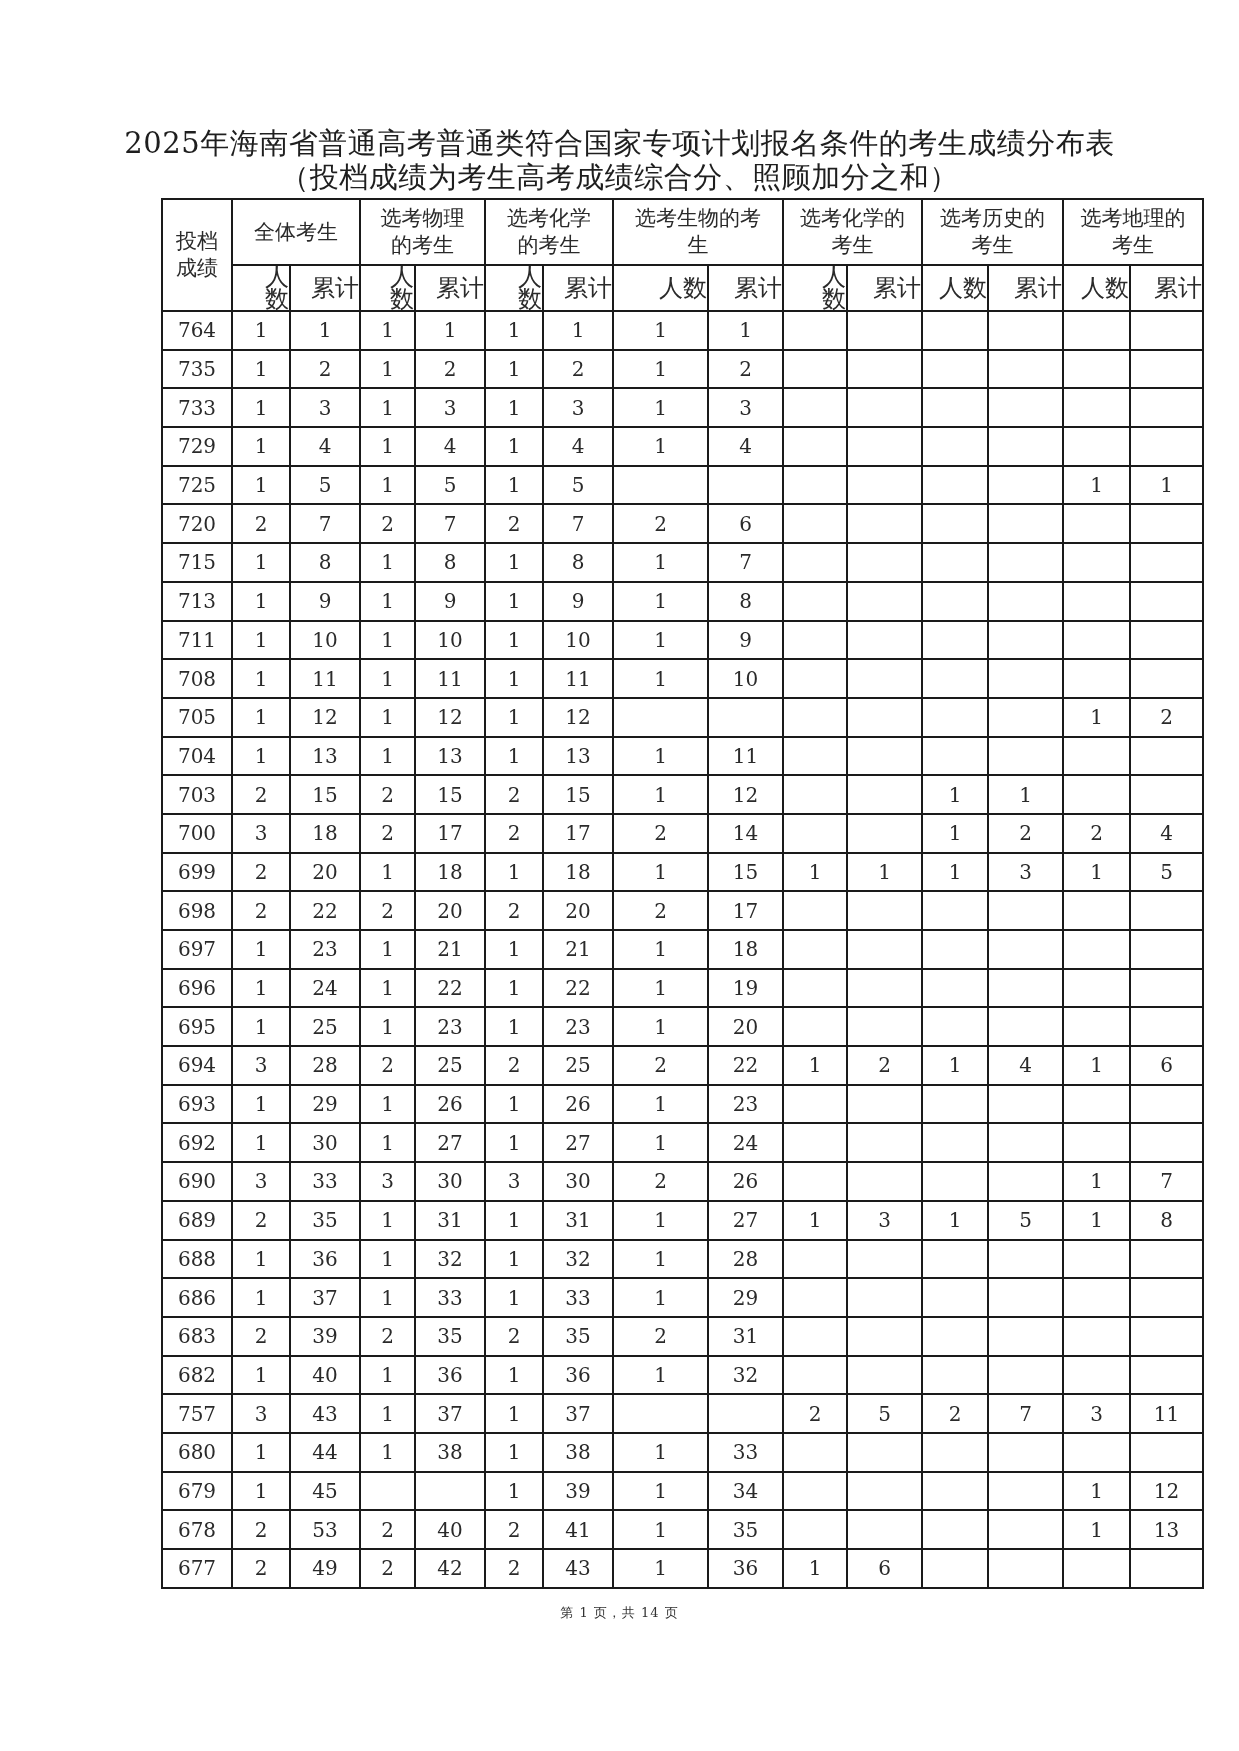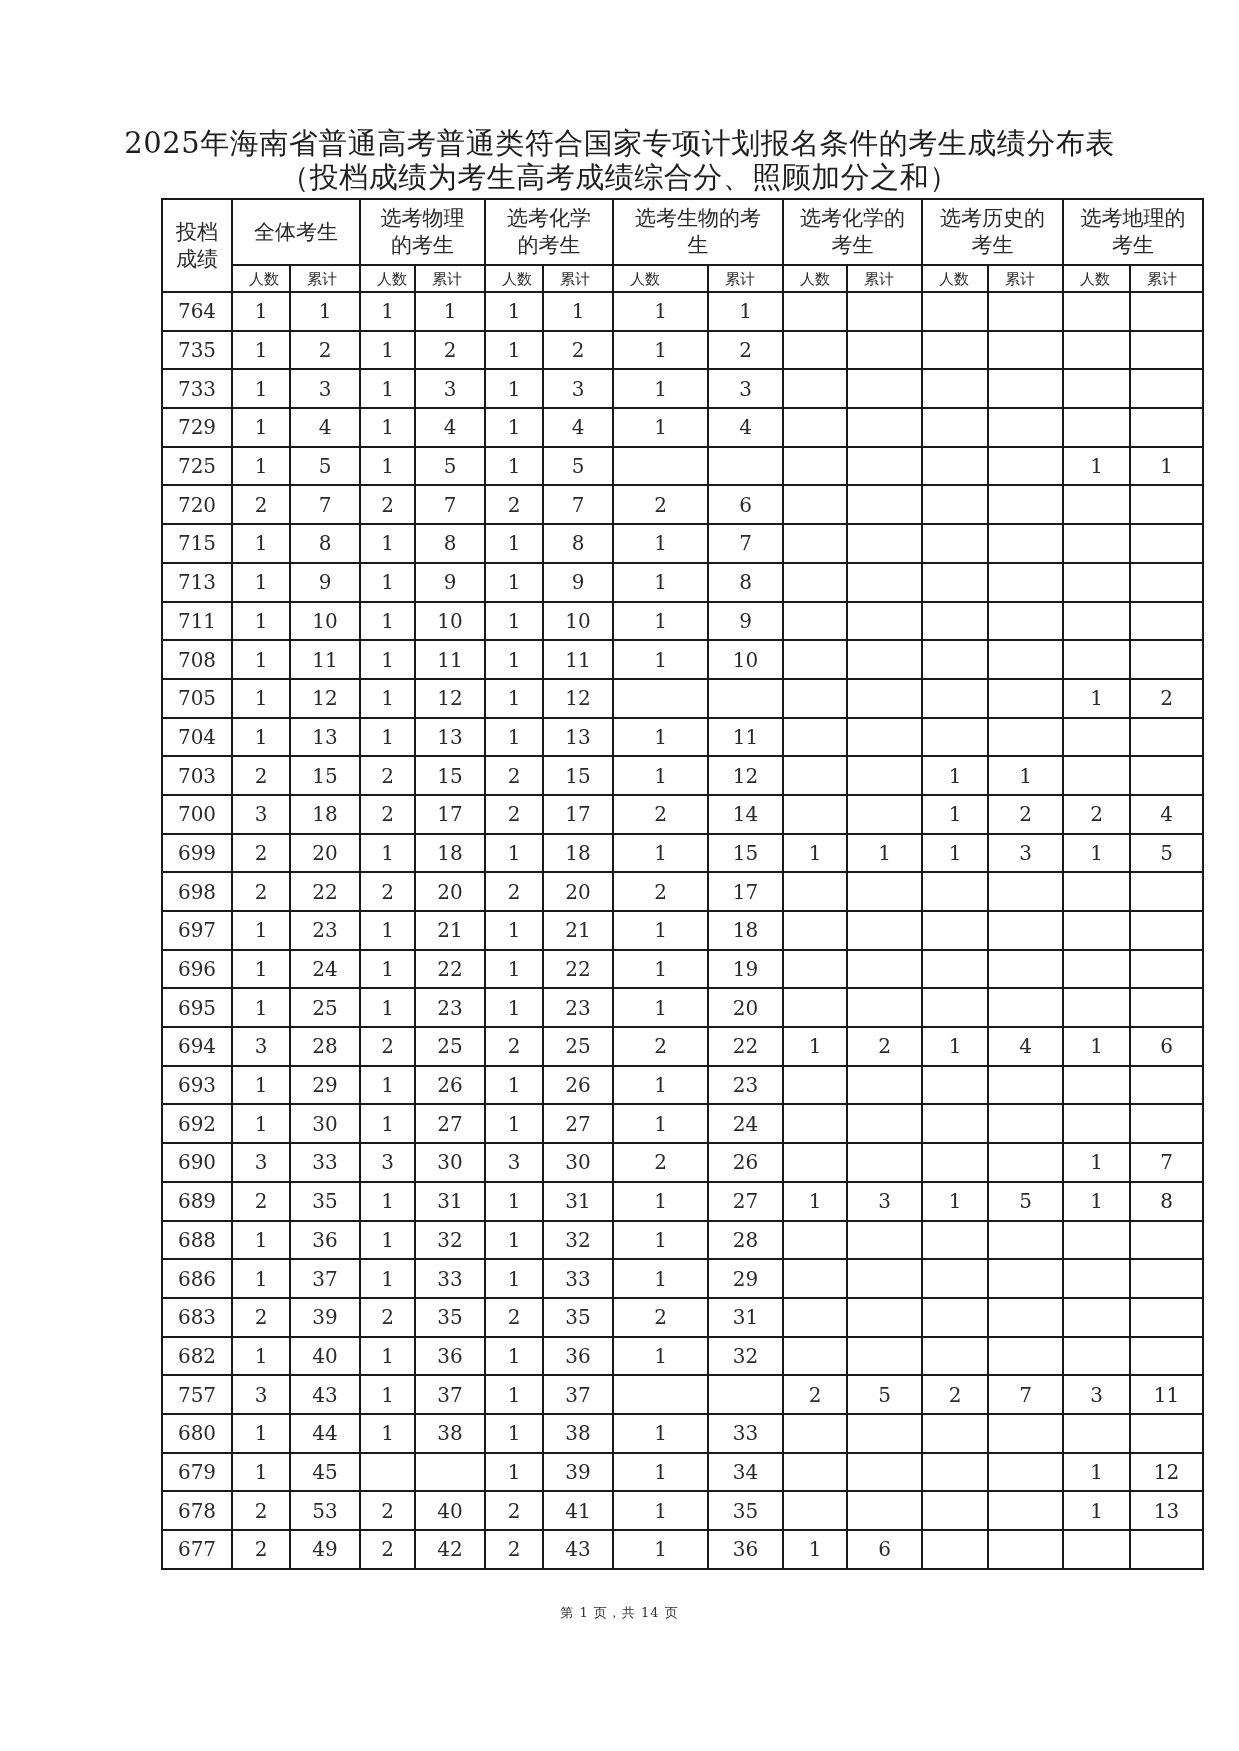--- a/index.html
+++ b/index.html
@@ -8,21 +8,21 @@
   .title { position: absolute; left: 0; width: 1239px; text-align: center;
            font-size: 29px; letter-spacing: 0.5px; color: #1e1e1e; }
   .title.l1 { top: 124px; }
   .title.l2 { top: 158px; }
   table.dist { position: absolute; left: 113px; top: 198px; border-collapse: collapse;
                table-layout: fixed; width: 1041px; margin-left: 48px; }
   table.dist td, table.dist th { border: 2px solid #1a1a1a; padding: 0; text-align: center;
                font-weight: normal; font-size: 20px; color: #2a2a2a; overflow: hidden; }
   table.dist th { font-size: 21px; line-height: 27px; }
   tr.h1 th { height: 64px; }
-  tr.h2 th { height: 25px; font-size: 15px; text-align: left; padding-left: 16px; line-height: 22px; }
+  tr.h2 th { height: 25px; font-size: 24px; text-align: right; padding-left: 16px; line-height: 22px; }
   tr.data td { height: 36.7px; }
   .footer { position: absolute; top: 1604px; left: 0; width: 1239px; text-align: center;
             font-size: 13px; color: #333; letter-spacing: 1px; }
 </style>
 </head>
 <body>
 
 <div class="title l1">2025年海南省普通高考普通类符合国家专项计划报名条件的考生成绩分布表</div>
 <div class="title l2">（投档成绩为考生高考成绩综合分、照顾加分之和）</div>
 

